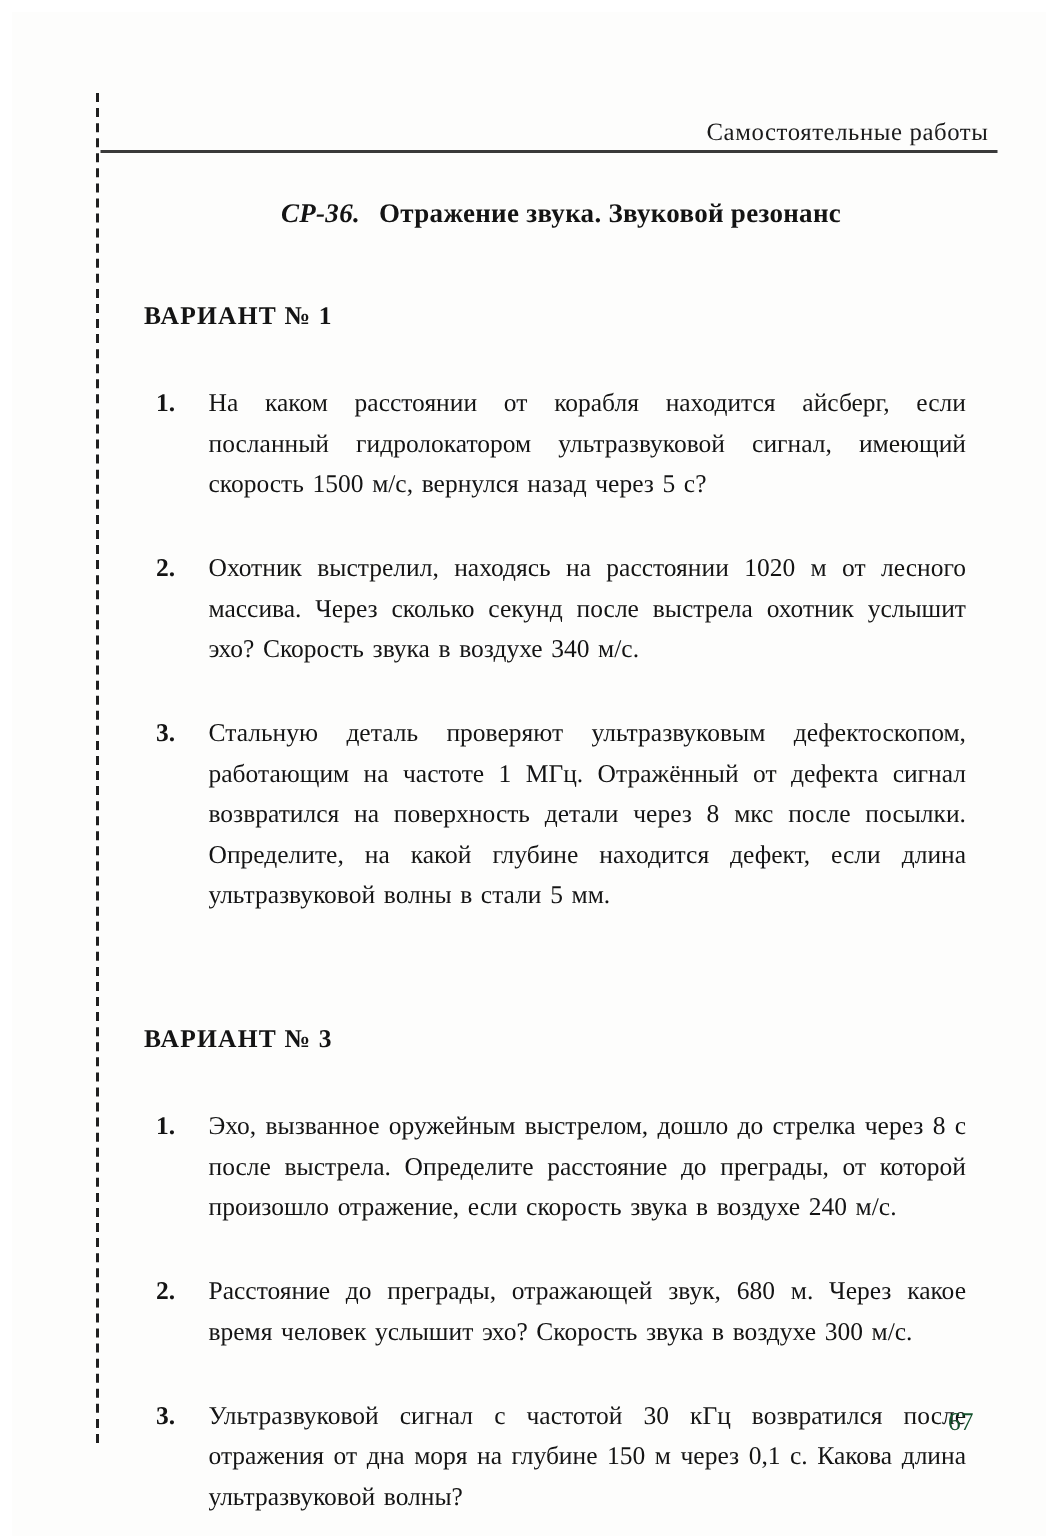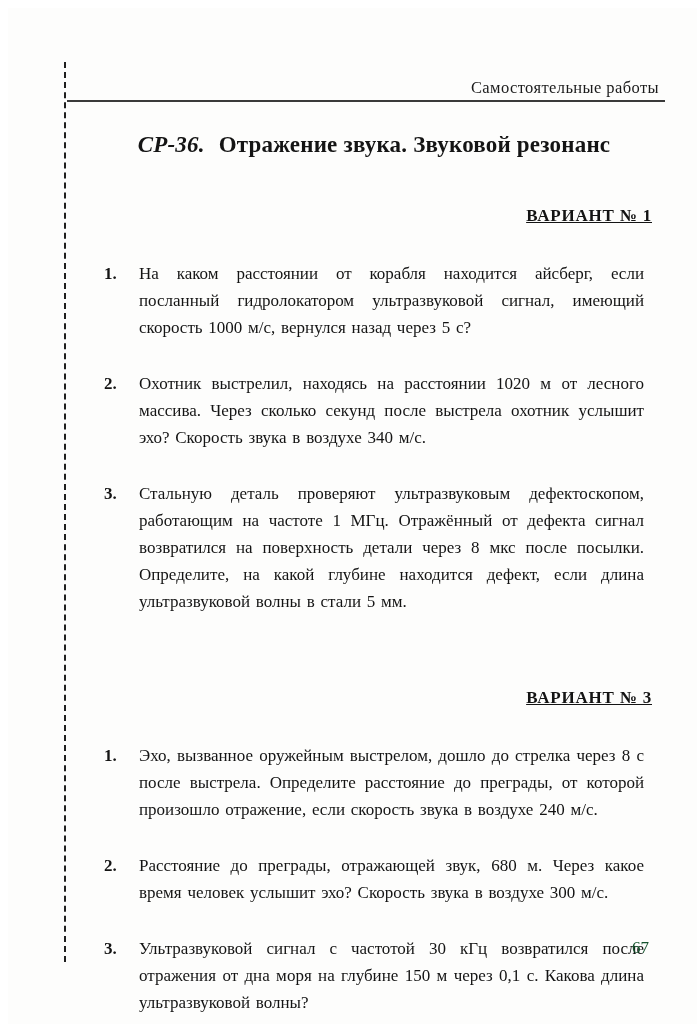--- a/index.html
+++ b/index.html
@@ -51,35 +51,34 @@
 
   .content {
     position: absolute;
     left: 76px;
     top: 110px;
     width: 580px;
   }
 
   .doc-title {
     text-align: center;
-    font-size: 23px;
+    font-size: 18px;
     font-weight: bold;
     margin-top: 6px;
     letter-spacing: 0.2px;
   }
   .doc-title .code { font-style: italic; }
 
   .variant-heading {
-    text-align: right;
+    text-align: left;
     font-size: 17px;
     font-weight: bold;
     letter-spacing: 0.8px;
     margin-top: 36px;
     margin-bottom: 18px;
-    text-decoration: underline;
   }
 
   .problems { margin-top: 0; }
 
   .problem {
     display: flex;
     align-items: flex-start;
     margin-bottom: 13px;
     font-size: 17px;
     line-height: 27px;
@@ -120,21 +119,21 @@
 
     <h1 class="doc-title"><span class="code">СР-36.</span><span> Отражение звука. Звуковой резонанс</span></h1>
 
     <section>
       <h2 class="variant-heading">ВАРИАНТ № 1</h2>
 
       <div class="problems">
 
         <div class="problem">
           <span class="problem-num">1.</span>
-          <span class="problem-text">На каком расстоянии от корабля находится айсберг, если посланный гидролокатором ультразвуковой сигнал, имеющий скорость 1000 м/с, вернулся назад через 5 с?</span>
+          <span class="problem-text">На каком расстоянии от корабля находится айсберг, если посланный гидролокатором ультразвуковой сигнал, имеющий скорость 1500 м/с, вернулся назад через 5 с?</span>
         </div>
 
         <div class="problem">
           <span class="problem-num">2.</span>
           <span class="problem-text">Охотник выстрелил, находясь на расстоянии 1020 м от лесного массива. Через сколько секунд после выстрела охотник услышит эхо? Скорость звука в воздухе 340 м/с.</span>
         </div>
 
         <div class="problem">
           <span class="problem-num">3.</span>
           <span class="problem-text">Стальную деталь проверяют ультразвуковым дефектоскопом, работающим на частоте 1 МГц. Отражённый от дефекта сигнал возвратился на поверхность детали через 8 мкс после посылки. Определите, на какой глубине находится дефект, если длина ультразвуковой волны в стали 5 мм.</span>

